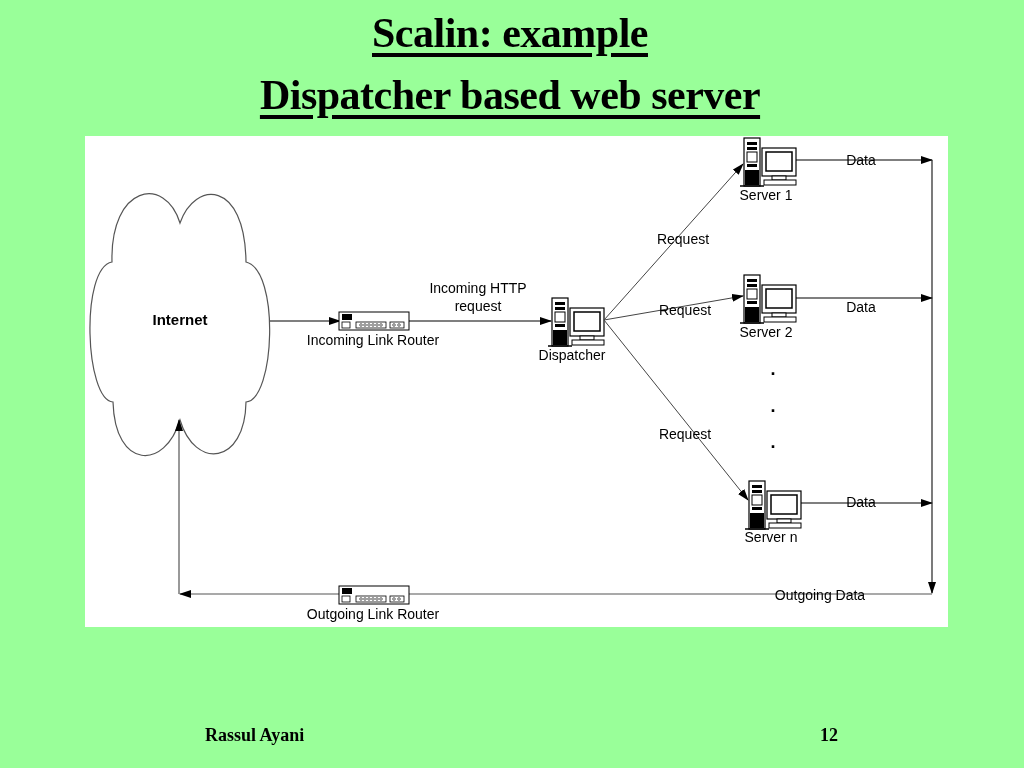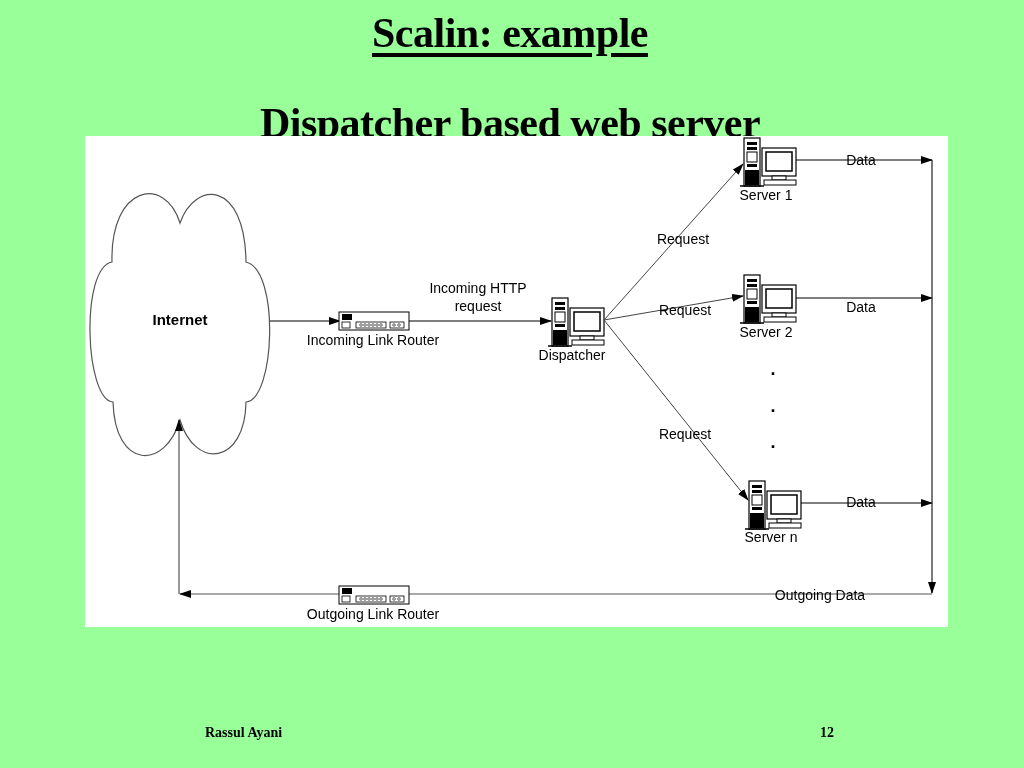--- a/index.html
+++ b/index.html
@@ -1,22 +1,22 @@
 <!DOCTYPE html>
 <html><head>
 <meta charset="utf-8">
 <style>
   html, body { margin:0; padding:0; }
   body { width:1024px; height:768px; background:#99ff99; position:relative; overflow:hidden; font-family:"Liberation Sans", sans-serif; }
   .title { position:absolute; left:0; width:1020px; text-align:center; font-family:"Liberation Serif", serif; font-weight:bold; font-size:42px; color:#000; text-decoration:underline; text-decoration-thickness:4px; text-underline-offset:6px; line-height:1; letter-spacing:-0.5px; }
   #t1 { top:12px; }
-  #t2 { top:74px;margin-top:28px; }
+  #t2 { top:74px; }
   .canvas { position:absolute; left:85px; top:136px; width:863px; height:491px; background:#fff; }
   svg text { font-family:"Liberation Sans", sans-serif; }
-  .footer { position:absolute; top:725px; font-family:"Liberation Serif", serif; font-weight:bold; font-size:14px; color:#000;text-align:center; }
+  .footer { position:absolute; top:725px; font-family:"Liberation Serif", serif; font-weight:bold; font-size:18px; color:#000;text-align:center; }
   #author { left:205px; }
   #pagenum { left:820px; }
 </style>
 </head>
 <body>
 
 <div id="t1" class="title">Scalin: example</div>
 <div id="t2" class="title">Dispatcher based web server</div>
 
 <div class="canvas">

